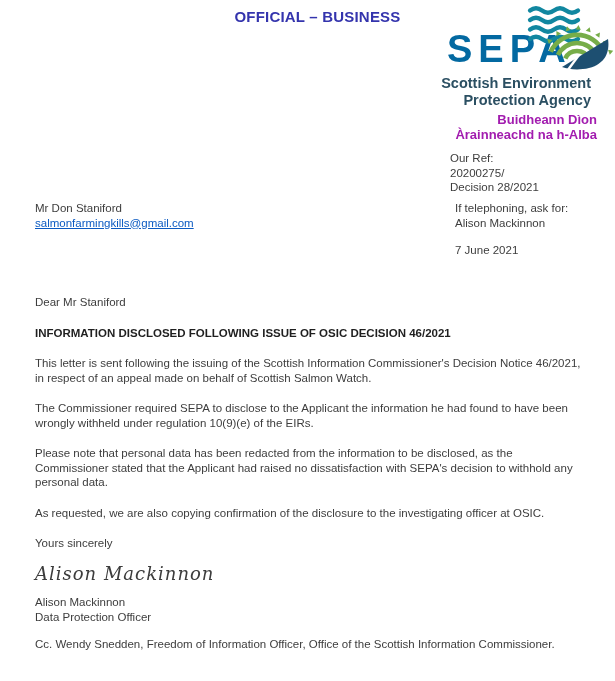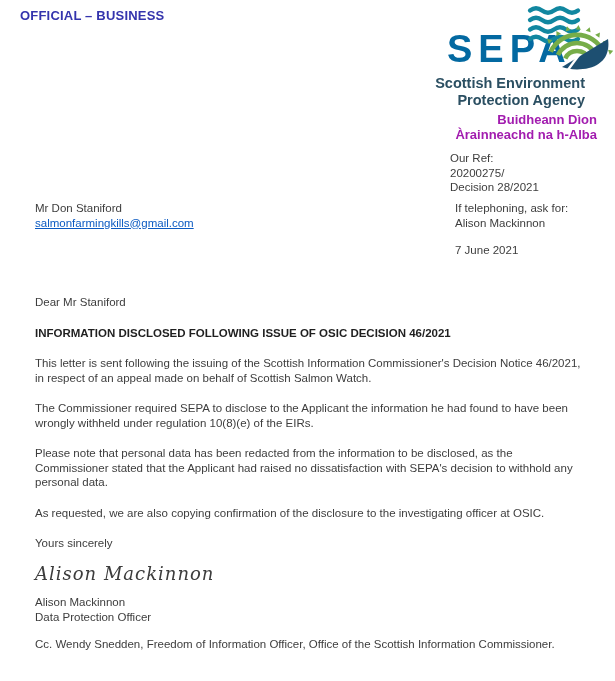--- a/index.html
+++ b/index.html
@@ -2,32 +2,32 @@
 <html><head>
 <meta charset="utf-8">
 <style>
   html,body{margin:0;padding:0;background:#fff;}
   .page{
     position:relative;width:615px;height:681px;background:#ffffff;
     font-family:"Liberation Sans",sans-serif;color:#3d3d3d;overflow:hidden;
   }
   
   .official{
-    position:absolute;top:8px;left:0;width:100%;text-indent:20px;
-    font-size:13px;font-weight:bold;letter-spacing:.2px;color:#3434ad;
+    position:absolute;top:8px;left:0;width:100%;text-align:center;text-indent:20px;
+    font-size:15px;font-weight:bold;letter-spacing:.2px;color:#3434ad;
   }
   
   .logo-block{position:absolute;top:2px;right:8px;width:172px;height:146px;}
   .logo-art{position:absolute;left:66px;top:0;width:113px;height:70px;}
   .sepa-word{
     position:absolute;left:12px;top:27px;font-size:38px;font-weight:bold;
     letter-spacing:6px;color:#0369a1;line-height:40px;
   }
   .agency-name{
-    position:absolute;top:73px;left:0;right:22px;text-align:right;
+    position:absolute;top:73px;left:0;right:16px;text-align:right;
     font-size:14.5px;line-height:16.5px;color:#2b4f62;font-weight:bold;
   }
   .gaelic-name{
     position:absolute;top:110px;left:0;right:10px;text-align:right;
     font-size:13px;line-height:15px;color:#a21caf;font-weight:bold;
   }
   
   .ourref{position:absolute;top:151px;left:450px;font-size:11.5px;line-height:14.5px;display:flex;flex-direction:column;}
   .ourref .lbl{margin-right:8px;}
   
@@ -112,21 +112,21 @@
   <div class="telephoning">
     <div>If telephoning, ask for:</div>
     <div>Alison Mackinnon</div>
     <div class="tele-date">7 June 2021</div>
   </div>
 
   <div class="body-block">
     <p>Dear Mr Staniford</p>
     <p class="subject">INFORMATION DISCLOSED FOLLOWING ISSUE OF OSIC DECISION 46/2021</p>
     <p>This letter is sent following the issuing of the Scottish Information Commissioner's Decision Notice 46/2021, in respect of an appeal made on behalf of Scottish Salmon Watch.</p>
-    <p>The Commissioner required SEPA to disclose to the Applicant the information he had found to have been wrongly withheld under regulation 10(8)(e) of the EIRs.</p>
+    <p>The Commissioner required SEPA to disclose to the Applicant the information he had found to have been wrongly withheld under regulation 10(9)(e) of the EIRs.</p>
     <p>Please note that personal data has been redacted from the information to be disclosed, as the Commissioner stated that the Applicant had raised no dissatisfaction with SEPA's decision to withhold any personal data.</p>
     <p>As requested, we are also copying confirmation of the disclosure to the investigating officer at OSIC.</p>
     <p>Yours sincerely</p>
     <p class="signature-script">Alison Mackinnon</p>
     <p class="signer">Alison Mackinnon</p>
     <p class="signer">Data Protection Officer</p>
     <p class="cc-line">Cc. Wendy Snedden, Freedom of Information Officer, Office of the Scottish Information Commissioner.</p>
   </div>
 
 </div>

